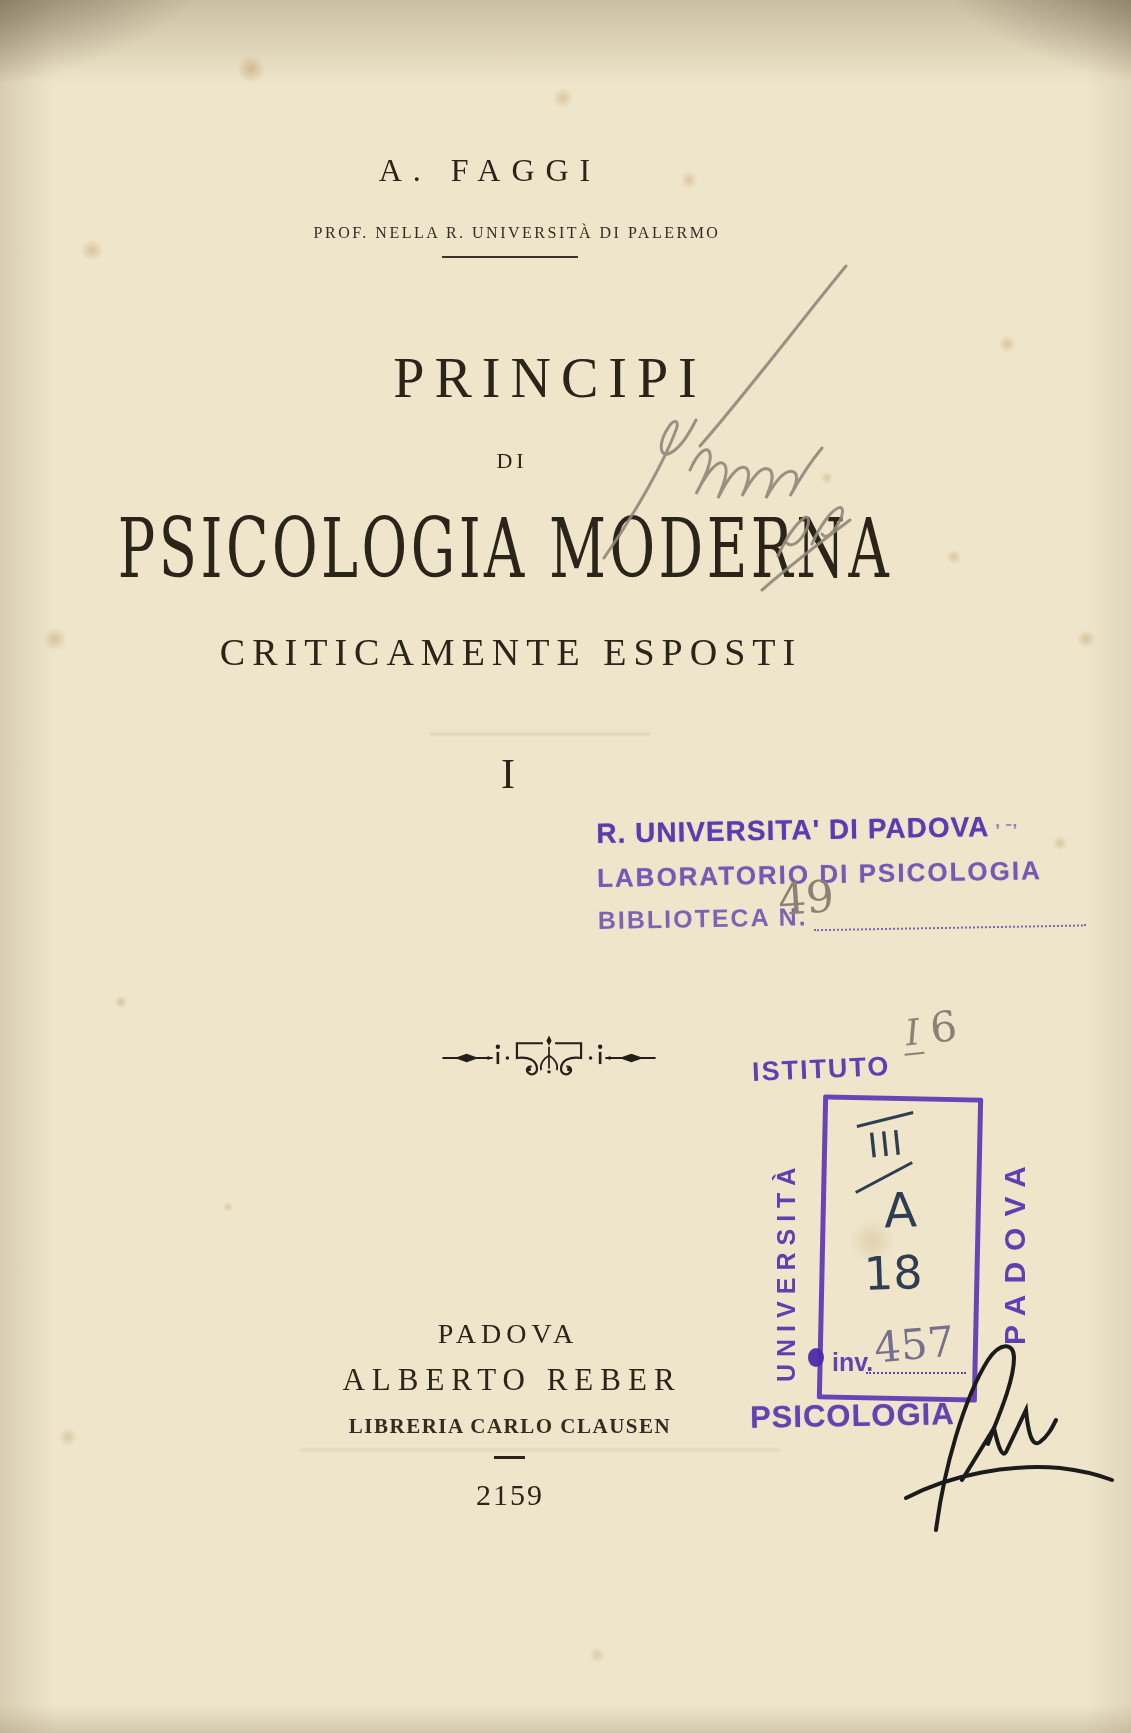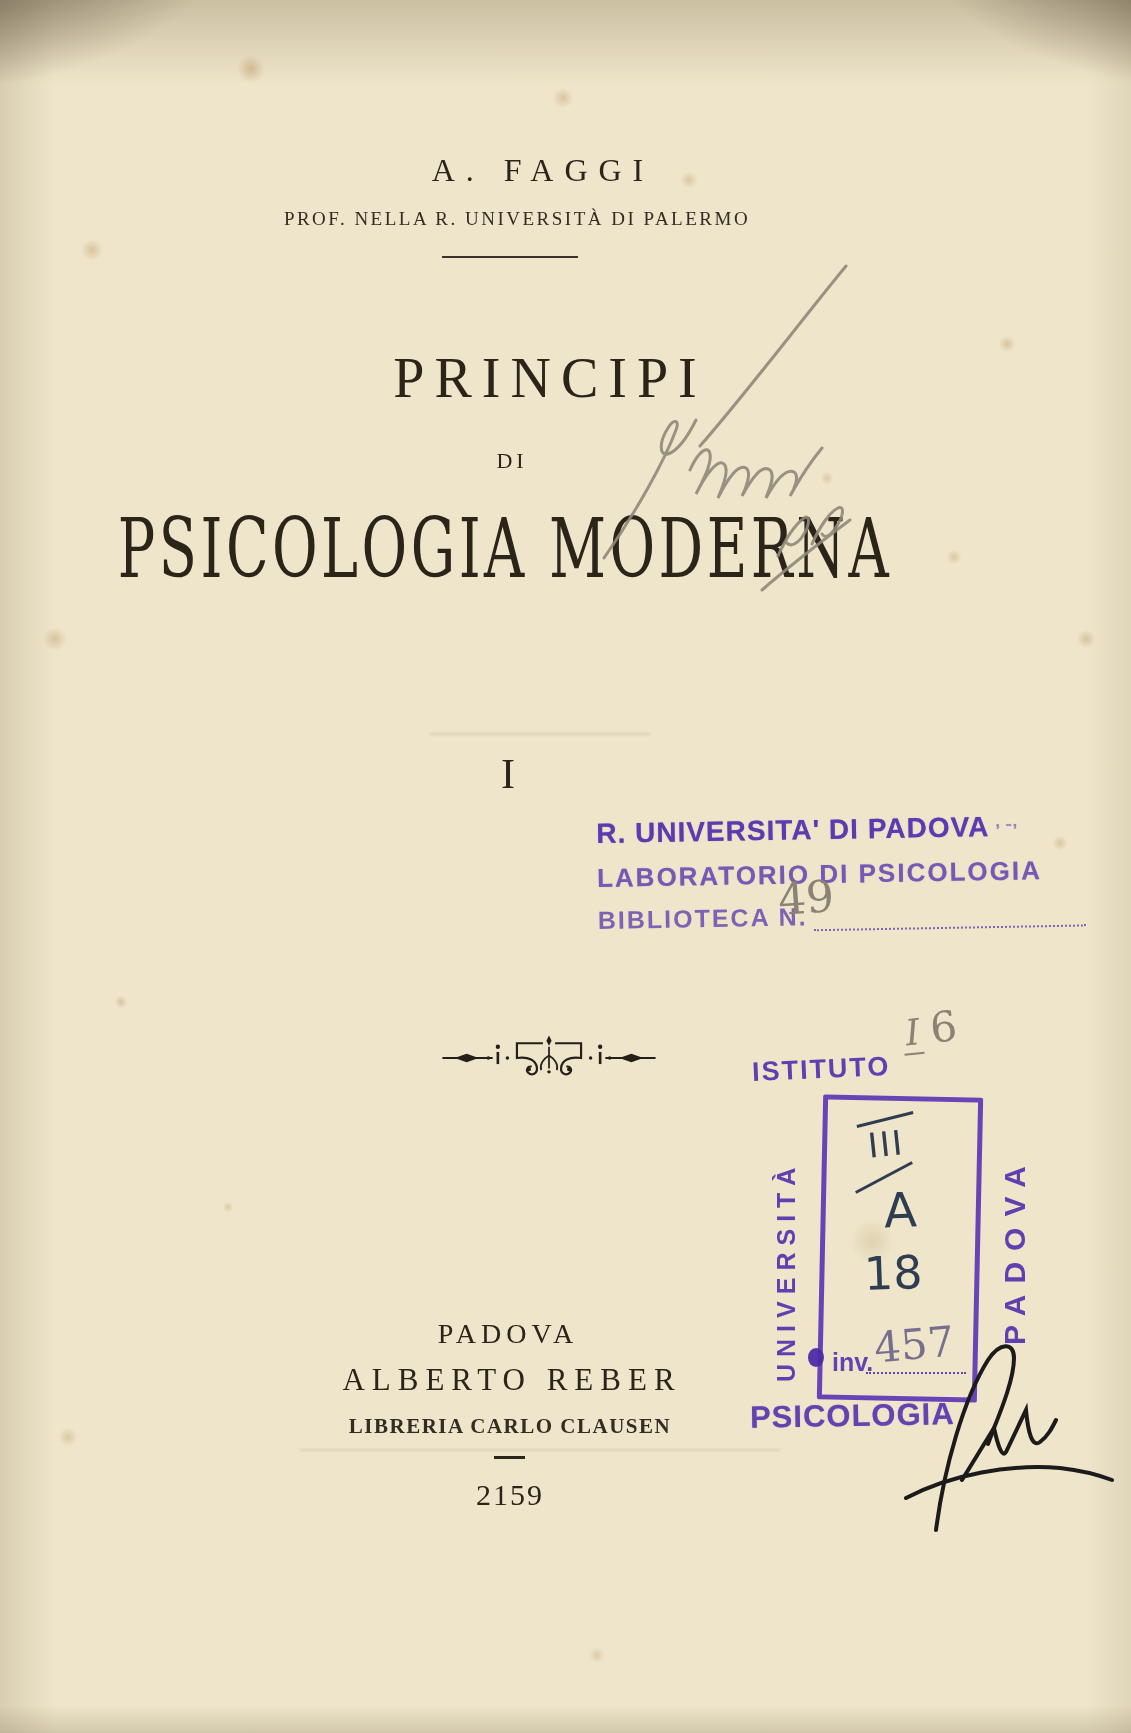--- a/index.html
+++ b/index.html
@@ -15,22 +15,22 @@
       linear-gradient(180deg, rgba(125,105,72,0.30), rgba(125,105,72,0) 85px),
       linear-gradient(90deg, rgba(120,100,70,0.18), rgba(0,0,0,0) 55px),
       linear-gradient(270deg, rgba(120,100,70,0.12), rgba(0,0,0,0) 45px),
       linear-gradient(0deg, rgba(110,95,65,0.22), rgba(0,0,0,0) 28px),
       #eee5ca;
   }
   .abs{position:absolute;}
   .ctr{transform:translateX(-50%);white-space:nowrap;}
   .printtxt{color:#2b2419;}
   
-  .author{top:152px;left:543px;font-size:32px;letter-spacing:11px;}
-  .affil{top:208px;left:517px;font-size:19px;letter-spacing:2.5px;color:#332c22;}
+  .author{top:152px;left:490px;font-size:32px;letter-spacing:11px;}
+  .affil{top:224px;left:517px;font-size:16px;letter-spacing:2.5px;color:#332c22;}
   .rule1{top:256px;left:442px;width:136px;height:2px;background:#3a332a;}
   .series{top:346px;left:514px;font-size:56px;letter-spacing:10px;margin-left:36px;}
   .conn{top:448px;left:512px;font-size:22px;letter-spacing:4px;}
   .maintitle{
     top:500px;left:505px;font-size:64px;letter-spacing:4px;
     transform:translateX(-50%) scale(0.87,1.30);transform-origin:center top;
     white-space:nowrap;font-family:"DejaVu Serif", serif;
   }
   .subtitle{top:630px;left:511px;font-size:38px;letter-spacing:7px;}
   .volnum{top:750px;left:508px;font-size:42px;}
@@ -101,20 +101,21 @@
 
   <div class="ghost" style="left:430px;top:733px;width:220px;height:2px;background:rgba(140,135,110,.22);filter:blur(1px);"></div>
   <div class="ghost" style="left:300px;top:1449px;width:480px;height:2px;background:rgba(140,140,118,.2);filter:blur(1px);"></div>
 
   <div class="abs ctr author printtxt">A. FAGGI</div>
   <div class="abs ctr affil printtxt">PROF. NELLA R. UNIVERSITÀ DI PALERMO</div>
   <div class="abs rule1"></div>
   <div class="abs ctr series printtxt">PRINCIPI</div>
   <div class="abs ctr conn printtxt">DI</div>
   <div class="abs maintitle printtxt">PSICOLOGIA MODERNA</div>
+  <div class="abs ctr subtitle printtxt">CRITICAMENTE ESPOSTI</div>
   <div class="abs ctr volnum printtxt">I</div>
 
   <div class="abs ctr city printtxt">PADOVA</div>
   <div class="abs ctr publisher printtxt">ALBERTO REBER</div>
   <div class="abs ctr bookseller printtxt">LIBRERIA CARLO CLAUSEN</div>
   <div class="abs dash"></div>
   <div class="abs ctr year printtxt">2159</div>
 
   <svg class="abs" style="left:438px;top:1032px;" width="222" height="52" viewBox="0 0 250 60">
     <g stroke="#241f18" fill="none" stroke-width="2.5">

